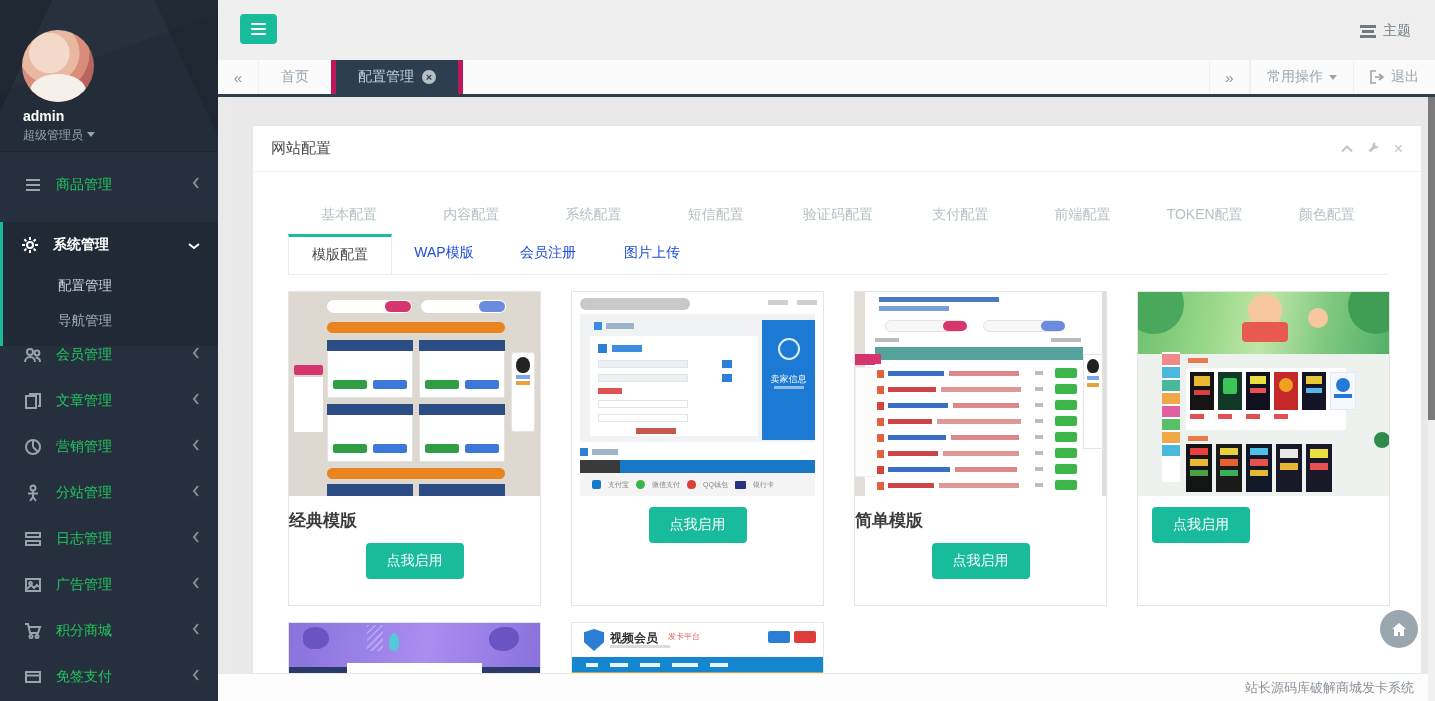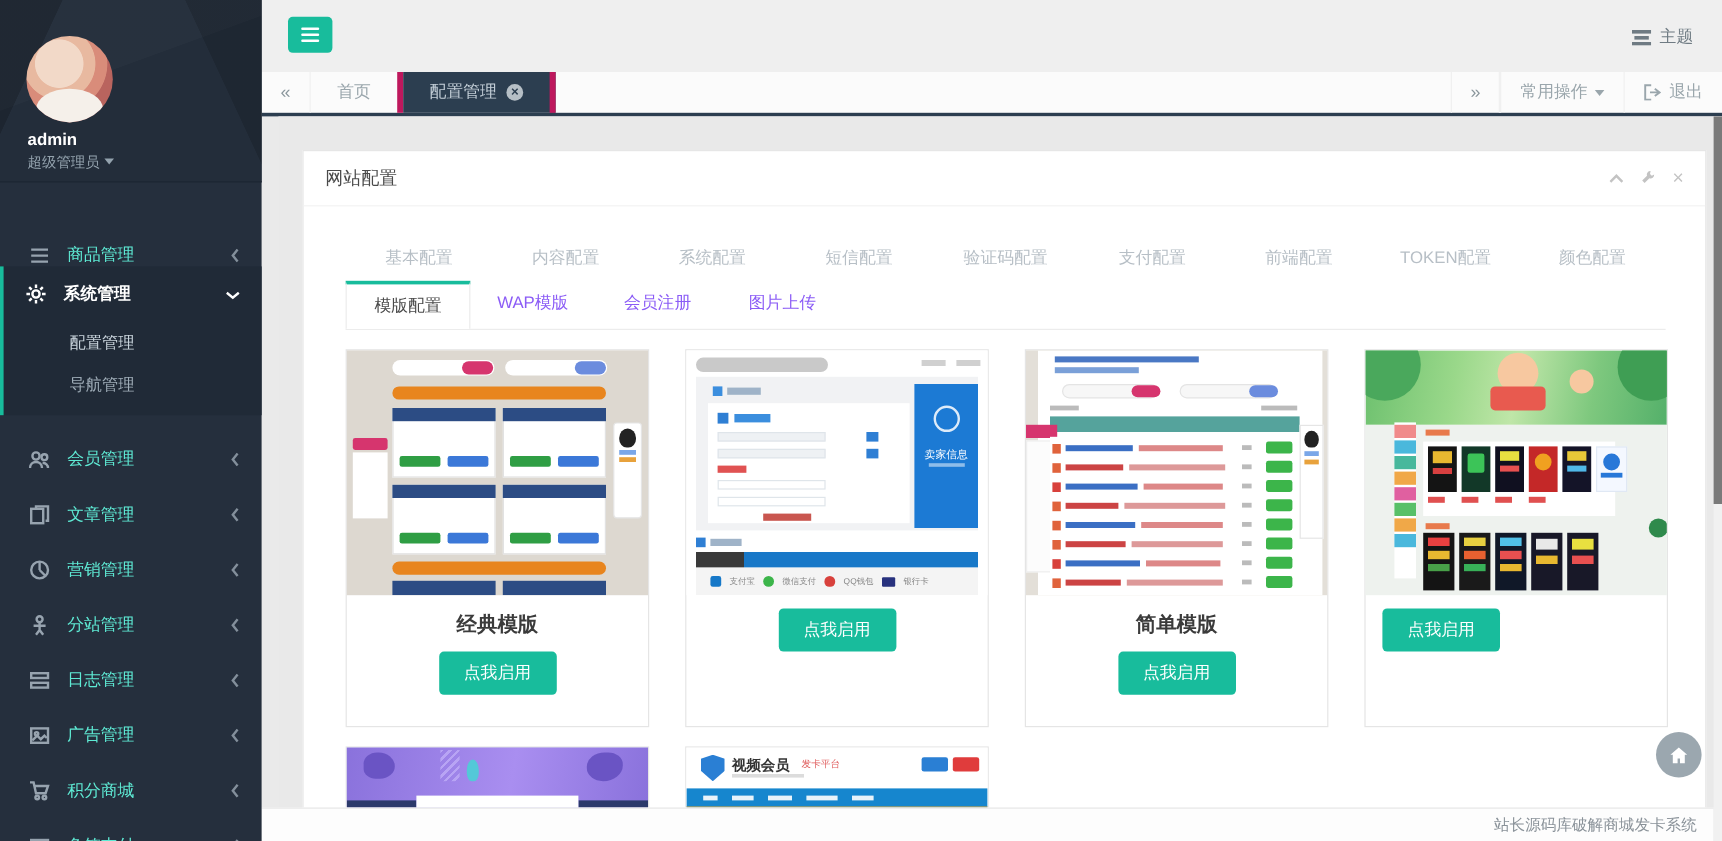--- a/index.html
+++ b/index.html
@@ -20,22 +20,22 @@
     border-radius:50%; overflow:hidden;
     background:radial-gradient(circle at 38% 32%, #f2d9c8 0 30%, #e8b9a0 31% 45%, #d98c7a 46% 60%, #b9645e 61%);
   }
   #avatar:after{ content:""; position:absolute; left:8px; bottom:-6px; width:56px; height:34px;
     border-radius:50% 50% 0 0; background:#f5f0ea; }
   .uname { position:absolute; left:23px; top:108px; color:#fff; font-weight:bold; font-size:14px; }
   .urole { position:absolute; left:23px; top:127px; color:#94a3ae; font-size:12px; }
   .urole .caret{ display:inline-block; margin-left:4px; width:0; height:0;
     border-left:4px solid transparent; border-right:4px solid transparent; border-top:5px solid #94a3ae; vertical-align:2px;}
   #nav { position:absolute; top:176px; left:0; right:0; }
-  .nav-item { display:flex; align-items:flex-end; height:46px; padding-left:21px;
-    color:#5eead4; font-size:14px; cursor:pointer; border-left:3px solid transparent; }
+  .nav-item { display:flex; align-items:flex-start; height:46px; padding-left:21px;
+    color:#22c55e; font-size:14px; cursor:pointer; border-left:3px solid transparent; }
   .nav-item .nicon { width:18px; height:18px; margin-right:14px; flex:0 0 18px; opacity:.85; }
   .nav-item .arrow { margin-left:auto; margin-right:18px; opacity:.7; }
   .nav-group-active { background:#202a37; border-left:3px solid #18bc9c; }
   .nav-group-active .head { display:flex; align-items:center; height:46px; padding-left:18px;
     color:#ffffff; font-size:14px; font-weight:bold; cursor:pointer; }
   .nav-group-active .head .nicon{ width:18px; height:18px; margin-right:14px; }
   .nav-group-active .head .arrow{ margin-left:auto; margin-right:18px; }
   .sub-item { height:35px; line-height:35px; padding-left:55px; font-size:13.5px;
     color:#9fadb8; cursor:pointer; }
   .sub-item.cur { color:#c9d4dc; }
@@ -76,28 +76,28 @@
   #panel-title { color:#4a4a4a; font-size:15px; }
   #panel-tools { margin-left:auto; display:flex; align-items:center; gap:14px; color:#c3c3c3; }
   #panel-tools .t { cursor:pointer; font-size:13px; line-height:1; }
   #panel-body { padding:22px 33px 0 35px; }
 
   .tabs-row1 { display:flex; }
   .tabs-row1 .ct { flex:1; text-align:center; height:40px; line-height:40px;
     color:#b7bfc6; font-size:14px; cursor:pointer; }
   .tabs-row2 { display:flex; border-bottom:1px solid #ececec; }
   .tabs-row2 .ct { width:104px; text-align:center; height:40px; line-height:37px;
-    color:#8b5cf6; font-size:14px; cursor:pointer; }
+    color:#1d4ed8; font-size:14px; cursor:pointer; }
   .tabs-row2 .ct.active { border-top:3px solid #18bc9c; border-left:1px solid #ececec;
     border-right:1px solid #ececec; background:#fff; color:#4a4a4a; margin-bottom:-1px; line-height:35px;}
 
   #cards, #cards2 { display:flex; gap:30px; margin-top:16px; }
   .card { width:253px; background:#fff; border:1px solid #e5e5e5; }
   .card .thumb { position:relative; width:251px; height:204px; overflow:hidden; background:#fff; }
-  .card .cap { margin-top:13px; text-align:center; font-size:17px; font-weight:bold; color:#3b3b3b; }
+  .card .cap { margin-top:13px; text-align:left; font-size:17px; font-weight:bold; color:#3b3b3b; }
   .card .cap.left { text-align:left; padding-left:14px; }
   .card .act { text-align:center; margin:11px 0 26px; }
   .card .act.left { text-align:left; padding-left:14px; }
   .enable-btn { display:inline-block; background:#18bc9c; color:#fff; border:none;
     border-radius:4px; font-size:14px; padding:9px 21px; cursor:pointer; }
   .mini-txt { position:absolute; color:#fff; font-size:8px; line-height:1.2; }
 
   
   #footer { position:absolute; left:218px; bottom:0; width:1210px; height:28px;
     background:#fdfdfd; border-top:1px solid #e9e9e9; display:flex; align-items:center;

